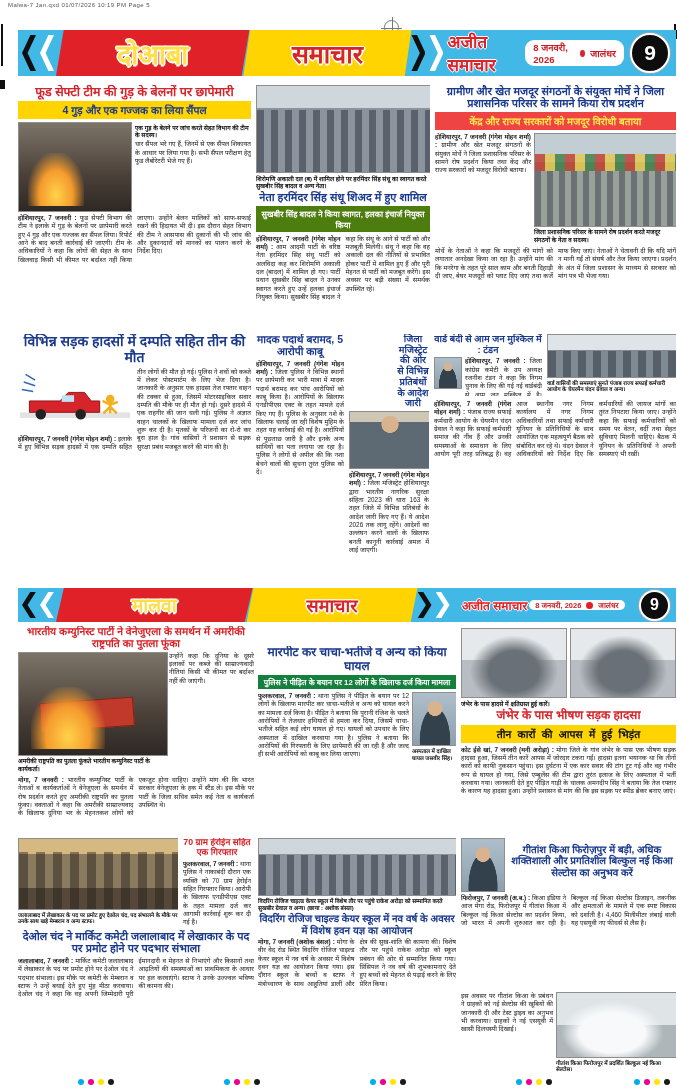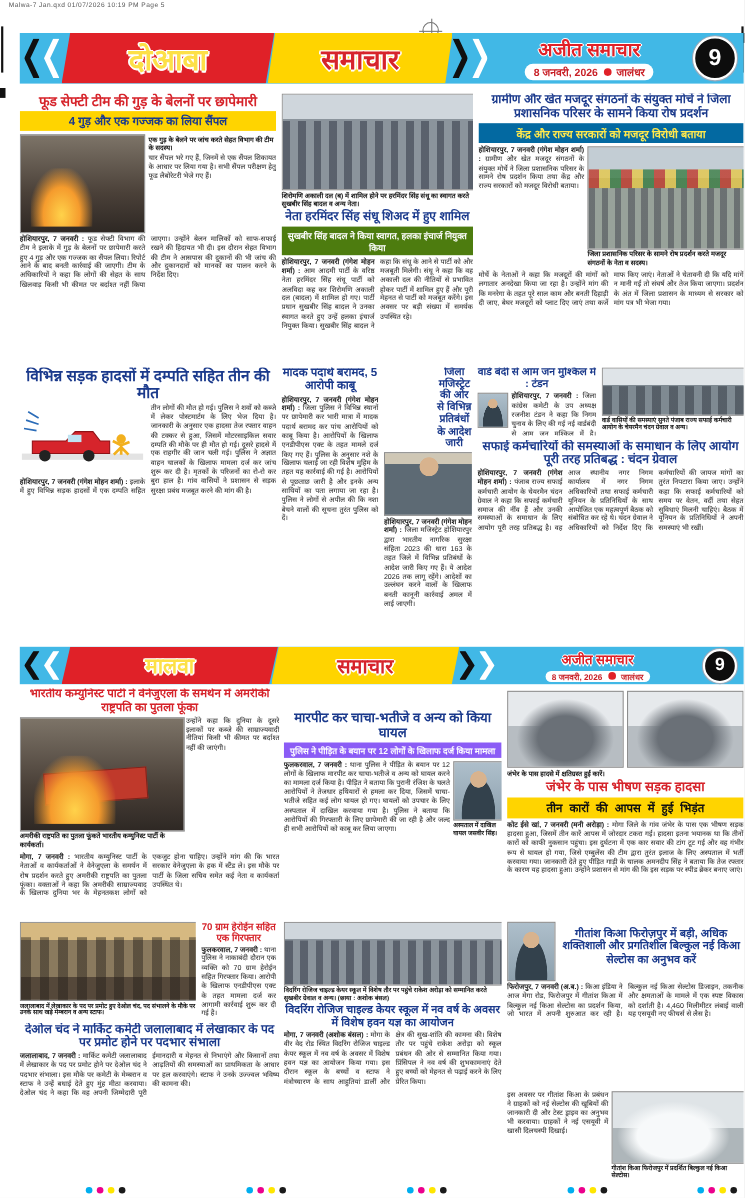--- a/index.html
+++ b/index.html
@@ -22,43 +22,43 @@
   .mh-red{flex:1.15;background:#e02128;clip-path:polygon(4% 0,100% 0,96% 100%,0 100%);
           display:flex;align-items:center;justify-content:center;margin-left:2px;}
   .mh-yel{flex:1;background:#ffd400;clip-path:polygon(4% 0,100% 0,96% 100%,0 100%);
           display:flex;align-items:center;justify-content:center;margin-left:-6px;}
   .mh-sec{font-weight:bold;color:#fde047;
           text-shadow:-1.5px 0 #fff,1.5px 0 #fff,0 -1.5px #fff,0 1.5px #fff,1px 1px #fff,-1px -1px #fff;}
   .mh-word{font-weight:bold;color:#d6242b;
           text-shadow:-1.5px 0 #fff,1.5px 0 #fff,0 -1.5px #fff,0 1.5px #fff,1px 1px #fff,-1px -1px #fff;}
   .mh1 .mh-sec{font-size:27px;} .mh1 .mh-word{font-size:25px;}
   .mh2 .mh-sec{font-size:19px;} .mh2 .mh-word{font-size:18px;}
-  .mh-brand{flex:1.05;display:flex;flex-direction:column;align-items:center;justify-content:center;gap:2px;}
+  .mh-brand{flex:1.05;display:flex;align-items:center;justify-content:center;gap:2px;}
   .brandname{font-weight:bold;color:#e02128;
           text-shadow:-1px 0 #fff,1px 0 #fff,0 -1px #fff,0 1px #fff;}
   .mh1 .brandname{font-size:17px;} .mh2 .brandname{font-size:12px;}
   .datepill{display:flex;align-items:center;gap:5px;background:#fff;border-radius:9px;
           padding:1px 8px;font-weight:bold;color:#c81f26;}
   .mh1 .datepill{font-size:9.5px;} .mh2 .datepill{font-size:7.5px;padding:0 6px;}
   .reddot{width:7px;height:7px;border-radius:50%;background:#e02128;display:inline-block;}
   .pgcirc{align-self:center;margin:0 6px;background:#0d0d0d;color:#fff;border:2px solid #fff;
           box-shadow:0 0 0 1px #9ab;border-radius:50%;font-weight:bold;
           display:flex;align-items:center;justify-content:center;}
   .mh1 .pgcirc{width:36px;height:36px;font-size:21px;}
   .mh2 .pgcirc{width:27px;height:27px;font-size:16px;}
 
   
   .art{position:absolute;overflow:hidden;}
   .h{font-weight:bold;text-align:center;line-height:1.13;margin:0 0 2px;}
   .red{color:#d6242b;} .blue{color:#1b3a8c;}
   .band{font-weight:bold;text-align:center;padding:2px;margin:1px 0 3px;}
   .band-y{background:#ffd400;color:#1b3a8c;}
   .band-r{background:#4d7c0f;color:#fff;}
-  .band-ry{background:#0369a1;color:#ffe94d;}
-  .band-b{background:#8b5cf6;color:#fff;}
+  .band-ry{background:#ef4444;color:#ffe94d;}
+  .band-b{background:#15803d;color:#fff;}
   .band-yb{background:#ffd400;color:#101010;font-family:Liberation Mono, monospace;}
   .bt{font-size:6.4px;line-height:1.3;color:#1c1c1c;text-align:justify;}
   .dl{font-weight:bold;}
   .cols2{column-count:2;column-gap:5px;}
   .cols3{column-count:3;column-gap:5px;}
   .cap{font-size:6.1px;line-height:1.25;font-weight:bold;color:#101010;margin:1.5px 0;}
   .row{display:flex;gap:3px;margin:2px 0;}
 
   
   .ph{position:relative;overflow:hidden;border:1px solid #8e8e8e;background:#b9b3a8;flex:none;}
@@ -222,21 +222,20 @@
       </div>
     </div>
   </section>
 
   <section class="art" style="left:547px;top:334px;width:129px;height:62px;">
     <div class="ph ph-meeting" style="width:100%;height:42px;"></div>
     <div class="cap" style="font-size:5.6px;">वार्ड वासियों की समस्याएं सुनते पंजाब राज्य सफाई कर्मचारी आयोग के चेयरमैन चंदन ग्रेवाल व अन्य।</div>
   </section>
 
   <section class="art" style="left:434px;top:400px;width:242px;height:184px;">
-    <h2 class="h blue" style="font-size:11px;">सफाई कर्मचारियों की समस्याओं के समाधान के लिए आयोग पूरी तरह प्रतिबद्ध : चंदन ग्रेवाल</h2>
     <div class="bt cols3">
       <span class="dl">होशियारपुर, 7 जनवरी (गंगेश मोहन शर्मा) :</span>
       <span>पंजाब राज्य सफाई कर्मचारी आयोग के चेयरमैन चंदन ग्रेवाल ने कहा कि सफाई कर्मचारी समाज की नींव हैं और उनकी समस्याओं के समाधान के लिए आयोग पूरी तरह प्रतिबद्ध है। वह आज स्थानीय नगर निगम कार्यालय में नगर निगम अधिकारियों तथा सफाई कर्मचारी यूनियन के प्रतिनिधियों के साथ आयोजित एक महत्वपूर्ण बैठक को संबोधित कर रहे थे। चंदन ग्रेवाल ने अधिकारियों को निर्देश दिए कि कर्मचारियों की जायज मांगों का तुरंत निपटारा किया जाए। उन्होंने कहा कि सफाई कर्मचारियों को समय पर वेतन, वर्दी तथा सेहत सुविधाएं मिलनी चाहिएं। बैठक में यूनियन के प्रतिनिधियों ने अपनी समस्याएं भी रखीं।</span>
     </div>
   </section>
 
   <header class="mh mh2">
     <span class="chl"></span>
     <span class="chl ch-w"></span>
     <div class="mh-red">

